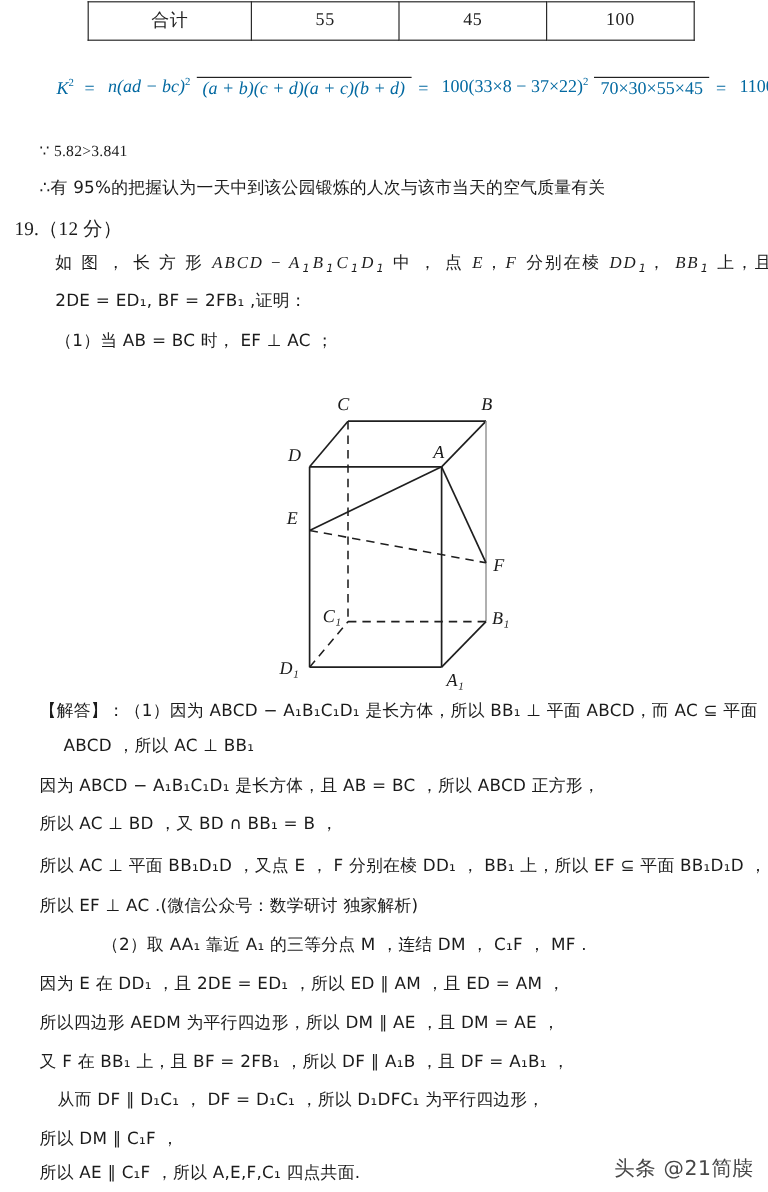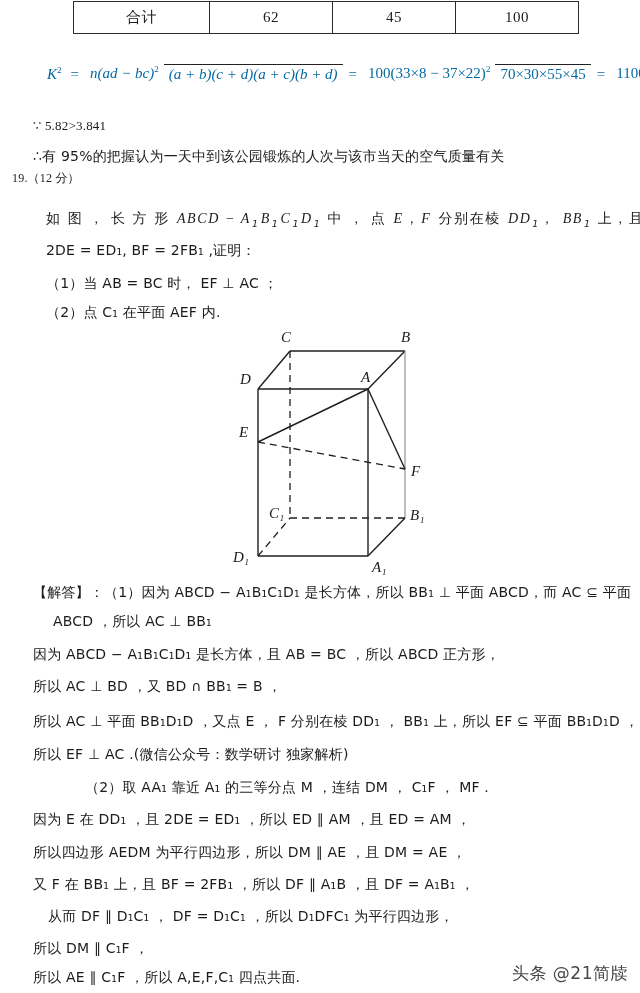--- a/index.html
+++ b/index.html
@@ -107,22 +107,22 @@
   }
   sub.sb {
     font-size: 9.5px;
     font-style: italic;
     vertical-align: sub;
     line-height: 0;
   }
   .q-num {
     position: absolute;
     left: 12px;
-    top: 170px;
-    font-size: 12px;
+    top: 181px;
+    font-size: 16px;
     text-align: center;
   }
   .spread {
     letter-spacing: 2.6px;
   }
 
   
   .figure {
     position: absolute;
     left: 215px;
@@ -148,21 +148,21 @@
 </head>
 <body>
 
 <div class="page">
 
   <div class="table-wrap">
     <table class="stat">
       <tbody>
           <tr>
         <td class="c0">合计</td>
-        <td class="c1">62</td>
+        <td class="c1">55</td>
         <td class="c2">45</td>
         <td class="c3">100</td>
       </tr>
     </tbody>
       </table>
   </div>
 
   <div class="formula-row">
     <span class="sym"><span>K</span><sup class="exp">2</sup></span>
     <span class="eq">=</span>
@@ -187,21 +187,20 @@
   <div class="line cjk" style="left:33px; top:148px;">∴有 95%的把握认为一天中到该公园锻炼的人次与该市当天的空气质量有关</div>
 
   <div class="line q-num">19.（12 分）</div>
 
   <div class="line cjk spread" style="left:46px; top:210px; letter-spacing:1.6px;">
     <span>如 图 ， 长 方 形 </span><i class="mi">ABCD − A</i><sub class="sb">1</sub><i class="mi">B</i><sub class="sb">1</sub><i class="mi">C</i><sub class="sb">1</sub><i class="mi">D</i><sub class="sb">1</sub><span> 中 ， 点 </span><i class="mi">E</i><span>，</span><i class="mi">F</i><span> 分别在棱 </span><i class="mi">DD</i><sub class="sb">1</sub><span>，  </span><i class="mi">BB</i><sub class="sb">1</sub><span> 上，且</span>
   </div>
 
   <div class="line cjk" style="left:46px; top:242px;">2DE = ED₁, BF = 2FB₁ ,证明：</div>
   <div class="line cjk" style="left:46px; top:275px;">（1）当 AB = BC 时， EF ⊥ AC ；</div>
-  <div class="line cjk" style="left:46px; top:304px;">（2）点 C₁ 在平面 AEF 内.</div>
 
   <div class="figure">
     <svg width="230" height="255" viewBox="0 0 230 255">
 
       <g fill="none" stroke="#1f1f1f" stroke-width="1.4">
 
         <line x1="75" y1="29" x2="190" y2="29"></line>
 
         <line x1="75" y1="29" x2="43" y2="67"></line>
 

